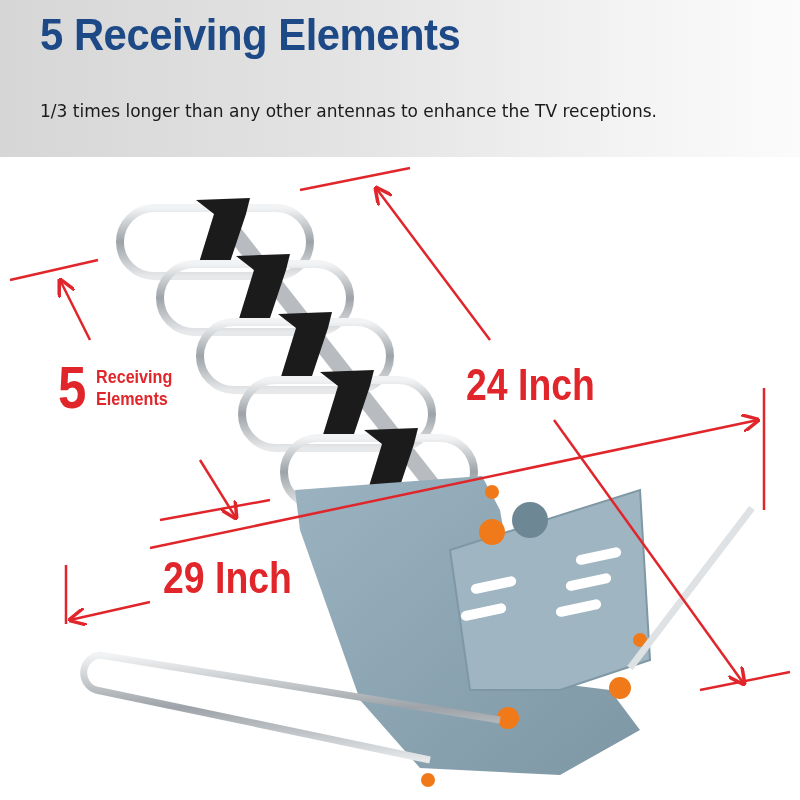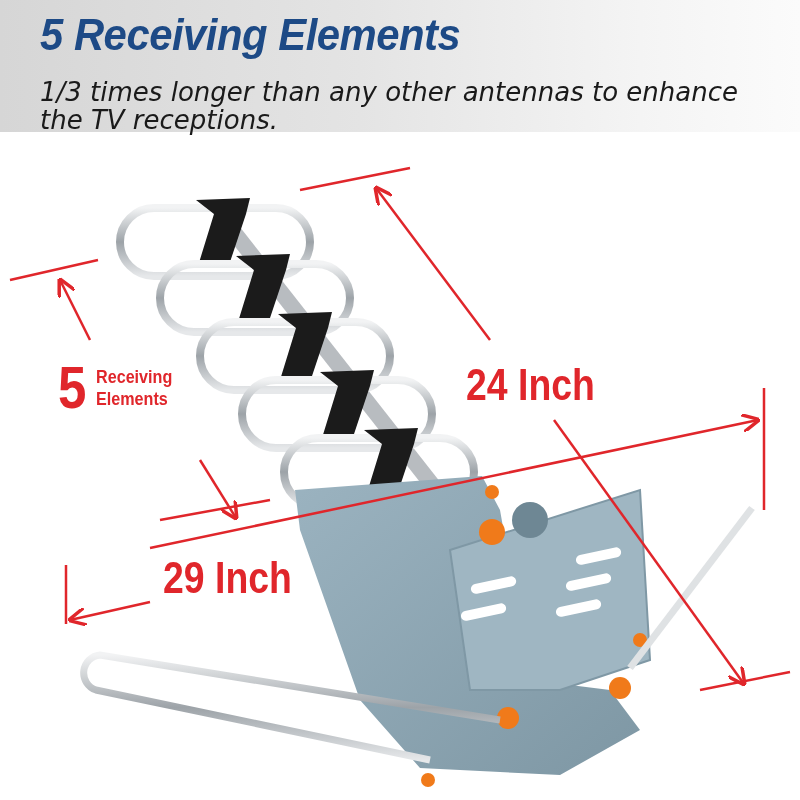--- a/index.html
+++ b/index.html
@@ -1,30 +1,29 @@
 <!DOCTYPE html>
 <html><head>
   <meta charset="utf-8">
   <style>
     html, body { margin: 0; padding: 0; }
     body { width: 800px; height: 800px; overflow: hidden; background: #ffffff; position: relative; font-family: "Liberation Sans", sans-serif; }
     .header {
-      position: absolute; left: 0; top: 0; width: 800px; height: 132px;
+      position: absolute; left: 0; top: 0; width: 800px; height: 157px;
       background: linear-gradient(90deg, #d6d6d6 0%, #e4e4e4 45%, #f4f4f4 80%, #fbfbfb 100%);
-      font-style: italic;
     }
     .title {
       position: absolute; left: 40px; top: 10px;
       font-family: "Liberation Sans", sans-serif; font-weight: bold;
       font-size: 44px; color: #1d4a86; letter-spacing: -0.5px; white-space: nowrap;
       transform: scaleX(0.95); transform-origin: left center;
     }
     .subtitle {
       position: absolute; left: 40px; top: 78px; width: 740px;
-      font-family: "DejaVu Sans", sans-serif; font-size: 26px; line-height: 28px; color: #1a1a1a;
+      font-family: "DejaVu Sans", sans-serif; font-size: 17px; line-height: 67px; color: #1a1a1a;
     }
     .figure { position: absolute; left: 0; top: 0; width: 800px; height: 800px; }
     .lbl { position: absolute; font-family: "Liberation Sans", sans-serif; font-weight: bold; color: #e0262b; white-space: nowrap; }
     .lbl-big-num { left: 58px; top: 358px; font-size: 60px; line-height: 60px; transform: scaleX(0.85); transform-origin: left top; }
     .lbl-recv { left: 96px; top: 366px; font-size: 19px; line-height: 22px; transform: scaleX(0.85); transform-origin: left top; }
     .lbl-24 { left: 466px; top: 360px; font-size: 44px; transform: scaleX(0.85); transform-origin: left top; }
     .lbl-29 { left: 163px; top: 553px; font-size: 44px; transform: scaleX(0.85); transform-origin: left top; }
   </style>
 </head>
 <body>

